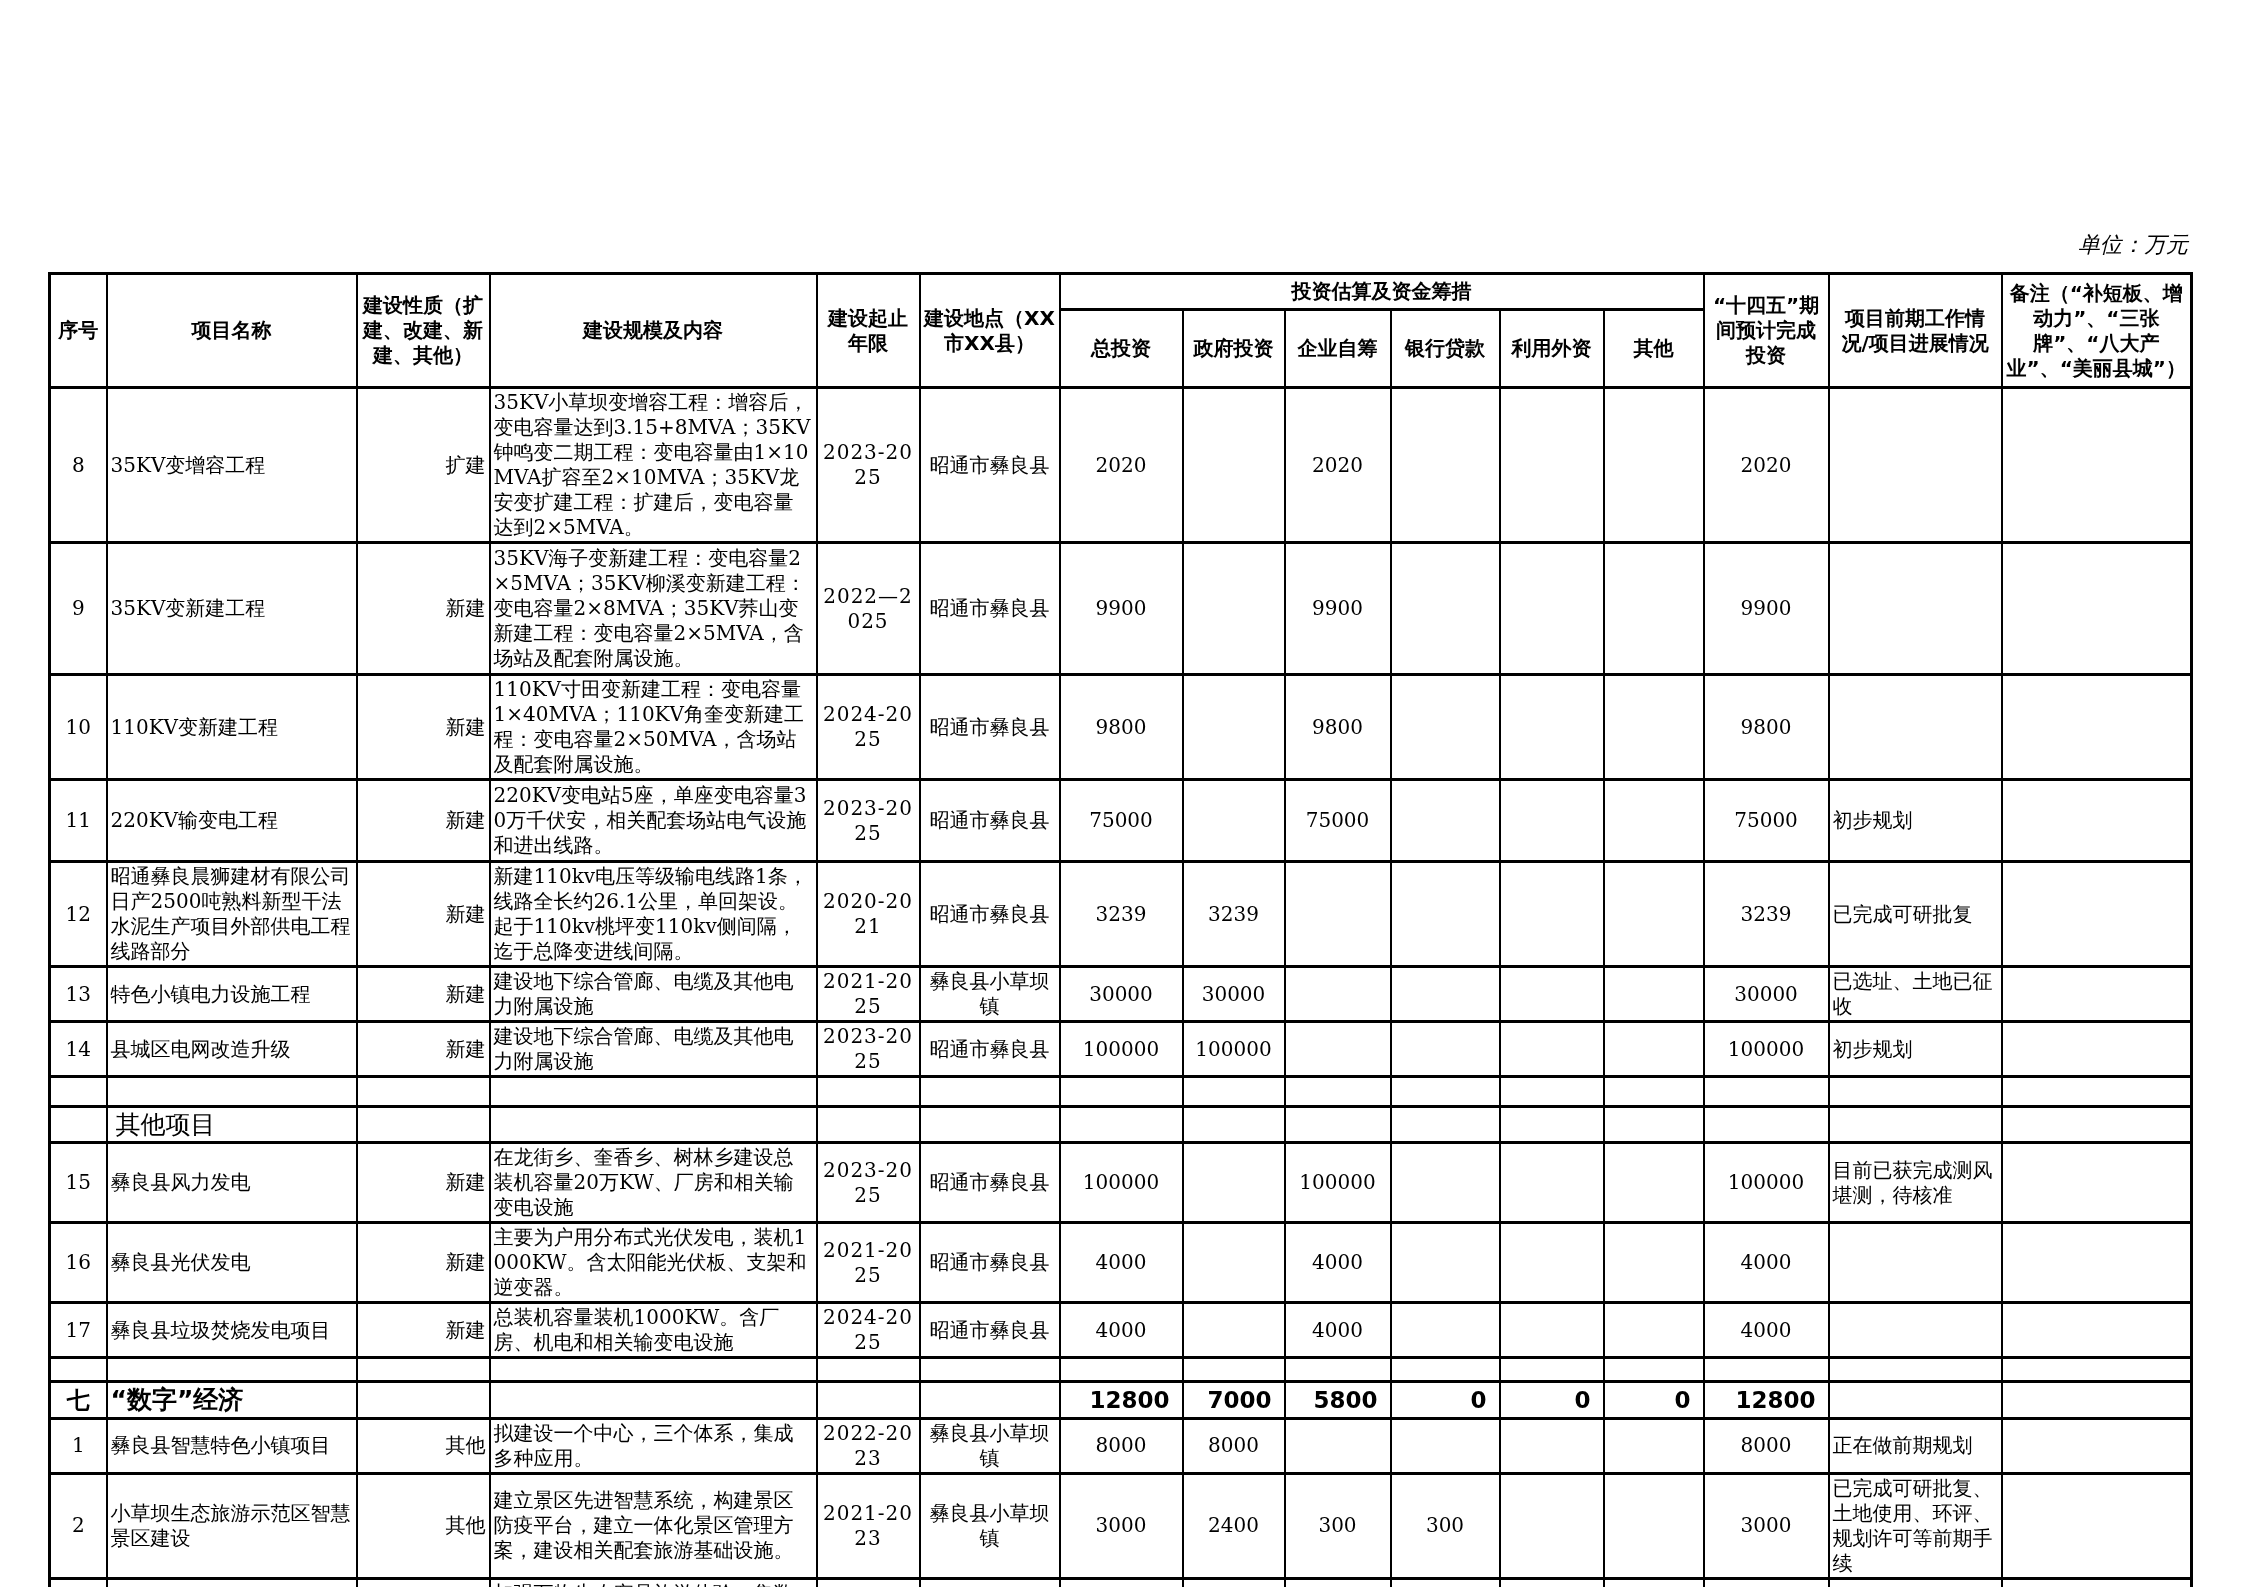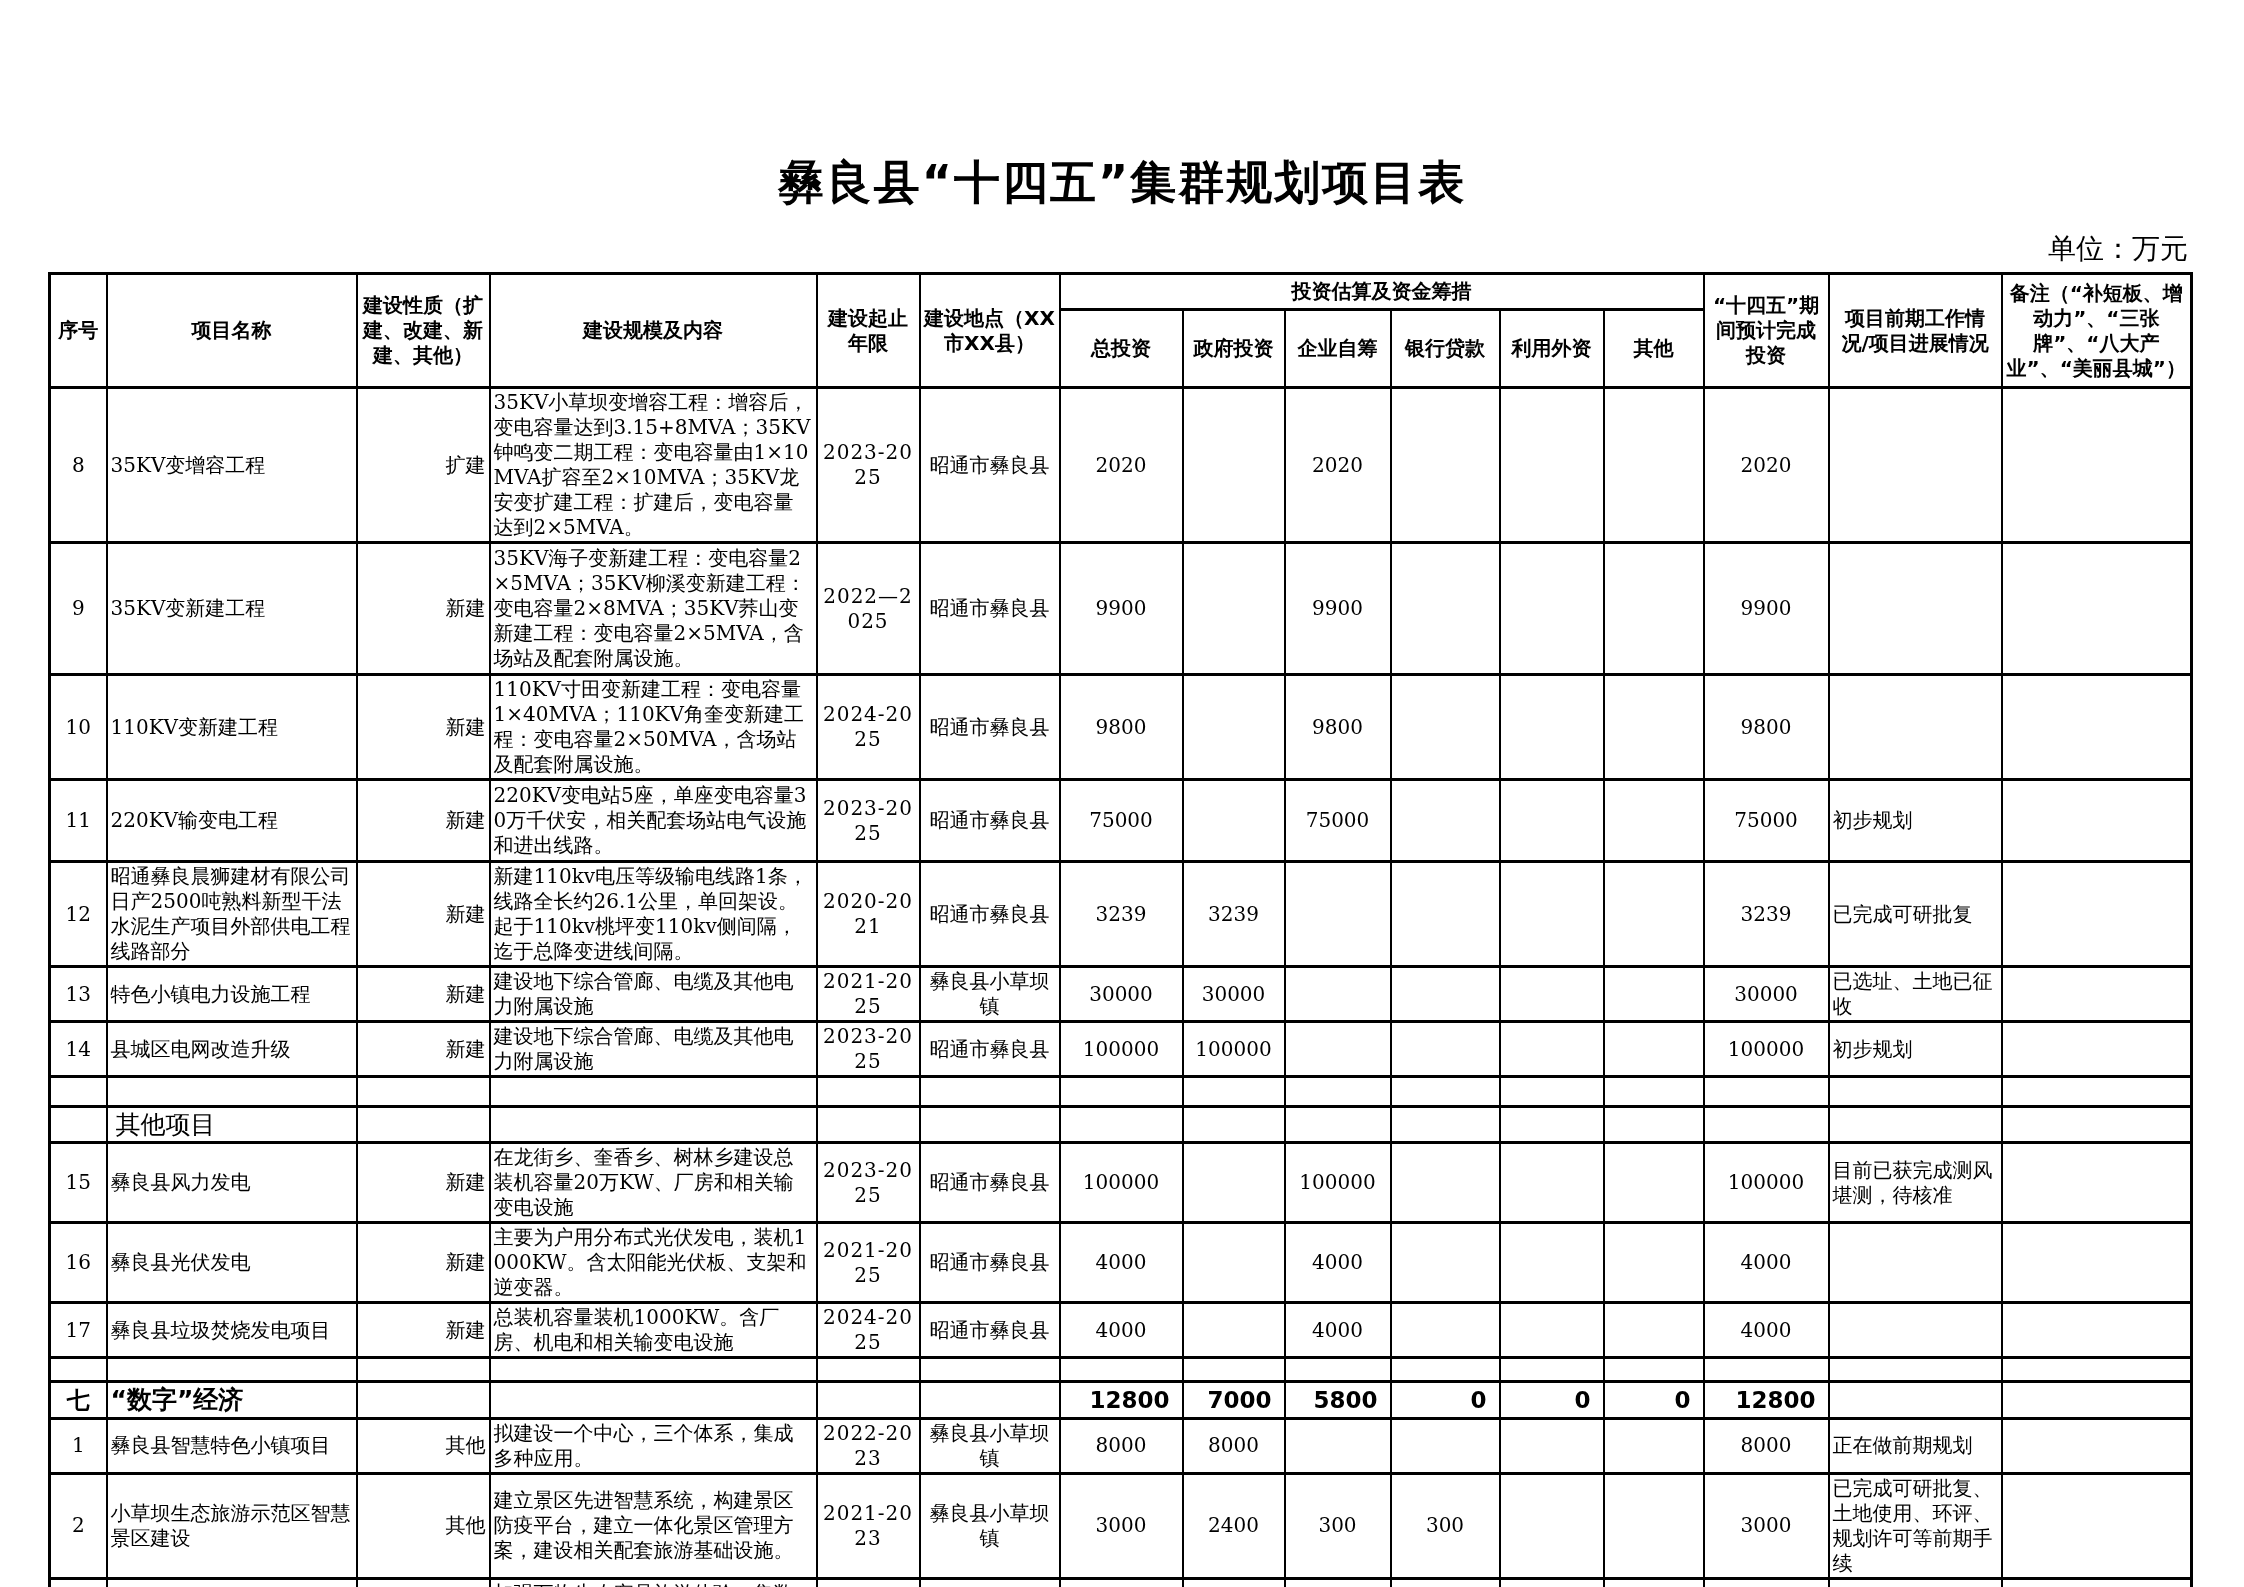--- a/index.html
+++ b/index.html
@@ -7,21 +7,21 @@
     position:relative;width:2244px;height:1587px;background:#ffffff;
     font-family:"DejaVu Serif","Liberation Serif",serif;color:#000;
     overflow:hidden;margin:0 auto;
   }
   .title{
     position:absolute;top:152px;left:0;width:100%;text-align:center;
     font-size:46px;font-weight:bold;letter-spacing:2px;
     font-family:"DejaVu Sans","Liberation Sans",sans-serif;
   }
   .unit-label{
-    position:absolute;top:230px;right:56px;font-size:28px;
+    position:absolute;top:230px;right:56px;font-size:22px;font-style:italic;
   }
   table.main{
     position:absolute;left:48px;top:272px;width:2142px;
     border-collapse:collapse;table-layout:fixed;
     border:3px solid #000;
   }
   table.main th, table.main td{
     border:3px solid #000;border-left-width:2px;border-right-width:2px;
     padding:1px 3px;vertical-align:middle;overflow:hidden;
     font-size:20px;line-height:1.25;word-break:break-all;
@@ -55,21 +55,20 @@
   tr.section-total-row td.col-self,
   tr.section-total-row td.col-bank,
   tr.section-total-row td.col-foreign,
   tr.section-total-row td.col-other,
   tr.section-total-row td.col-plan{text-align:right;padding-right:12px;}
 </style>
 </head>
 <body>
 
 <div class="page">
-  <div class="title">彝良县“十四五”集群规划项目表</div>
   <div class="unit-label">单位：万元</div>
 
   <table class="main">
     <colgroup>
       <col style="width:57px">
         <col style="width:250px">
         <col style="width:133px">
       <col style="width:327px">
         <col style="width:103px">
         <col style="width:140px">

